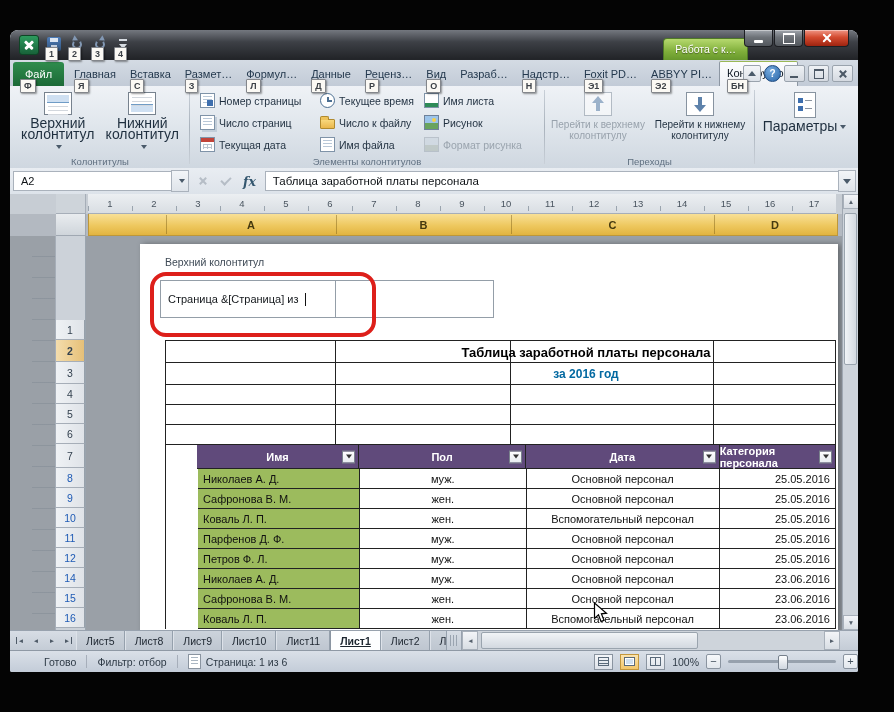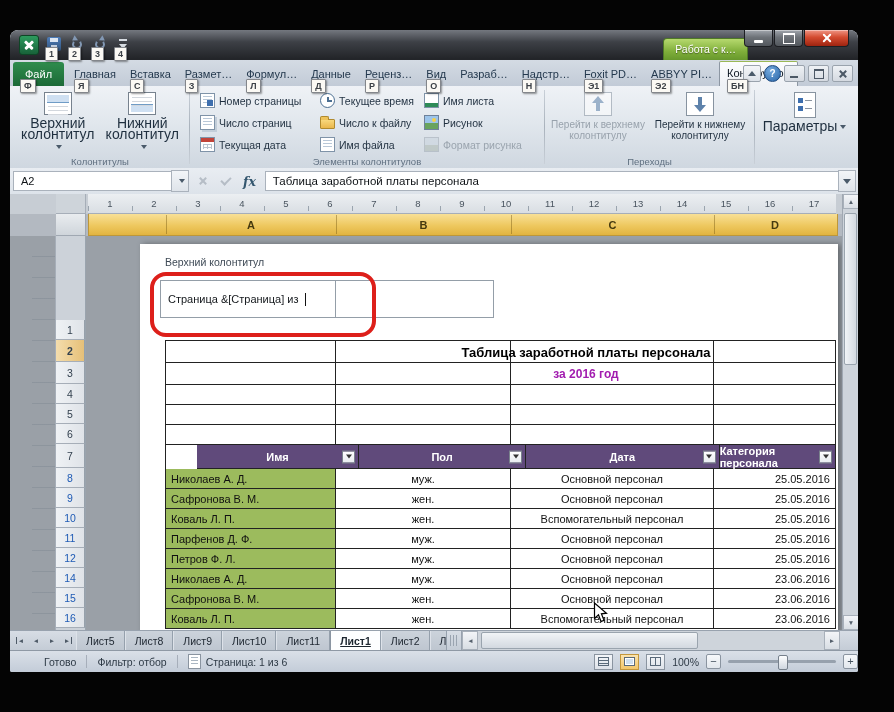--- a/index.html
+++ b/index.html
@@ -165,28 +165,28 @@
   .xtable { position:absolute; left:25px; top:96px; width:670px; border-top:1px solid #222; border-left:1px solid #222; }
   .trow { display:flex; position:relative; }
   .t-title { height:22px; } .t-sub { height:22px; } .t-empty { height:20px; } .thead { height:24px;padding-left:31px; } .drow { height:20px; }
   .cell,.hcell { box-sizing:border-box; border-right:1px solid #222; border-bottom:1px solid #222; font-size:11px; display:flex; align-items:center; background:#fff; color:#111; }
   .trow .cell:nth-child(1) { width:170px; }
   .trow .cell:nth-child(2) { width:175px; }
   .trow .cell:nth-child(3) { width:203px; }
   .trow .cell:nth-child(4) { width:122px; }
   .overlay { position:absolute; left:170px; width:500px; top:0; bottom:0; display:flex; align-items:center; justify-content:center; font-weight:bold; pointer-events:none; }
   .t-title .overlay { font-size:13px; color:#000; }
-  .t-sub .overlay { font-size:12px; color:#a21caf; }
+  .t-sub .overlay { font-size:12px; color:#0369a1; }
   .thead .hcell { background:#604a7b; color:#fff; font-weight:bold; justify-content:center; position:relative; font-size:11px; }
   .thead div:nth-of-type(1) { width:170px; } .thead div:nth-of-type(2) { width:175px; }
   .thead div:nth-of-type(3) { width:203px; } .thead div:nth-of-type(4) { width:122px; }
   .filterbtn { position:absolute; right:3px; top:50%; transform:translateY(-50%); width:13px; height:13px;
     background:linear-gradient(#fff,#e7ebef); border:1px solid #7a828c; display:flex; align-items:center; justify-content:center; box-sizing:border-box; }
   .filterbtn .caret { margin-left:0; border-top-color:#333; border-left-width:3px; border-right-width:3px; }
-  .drow .cell:nth-child(1) { background:#9cbb5d; justify-content:flex-start; padding-left:5px; }
+  .drow .cell:nth-child(1) { background:#9cbb5d; justify-content:flex-start; padding-left:5px;margin-left:32px; }
   .drow .cell:nth-child(2),.drow .cell:nth-child(3) { justify-content:center; }
   .drow .cell:nth-child(4) { justify-content:flex-end; padding-right:5px; }
   .mcursor { position:absolute; left:583px; top:366px; z-index:45; }
   .annot { position:absolute; left:140px; top:78px; width:218px; height:57px; border:4px solid #dd1f1a; border-radius:16px; z-index:50; }
 
   
   .vscroll { position:absolute; right:0; top:0; width:16px; height:436px; background:#ced4db; border-left:1px solid #a0a8b2; box-sizing:border-box; }
   .sbtn { height:15px; display:flex; align-items:center; justify-content:center; font-size:6.5px; color:#55606c;
     background:linear-gradient(#f3f5f8,#d9dee4); border:1px solid #a8b0ba; box-sizing:border-box; }
   .vscroll .sbtn { width:16px; }

